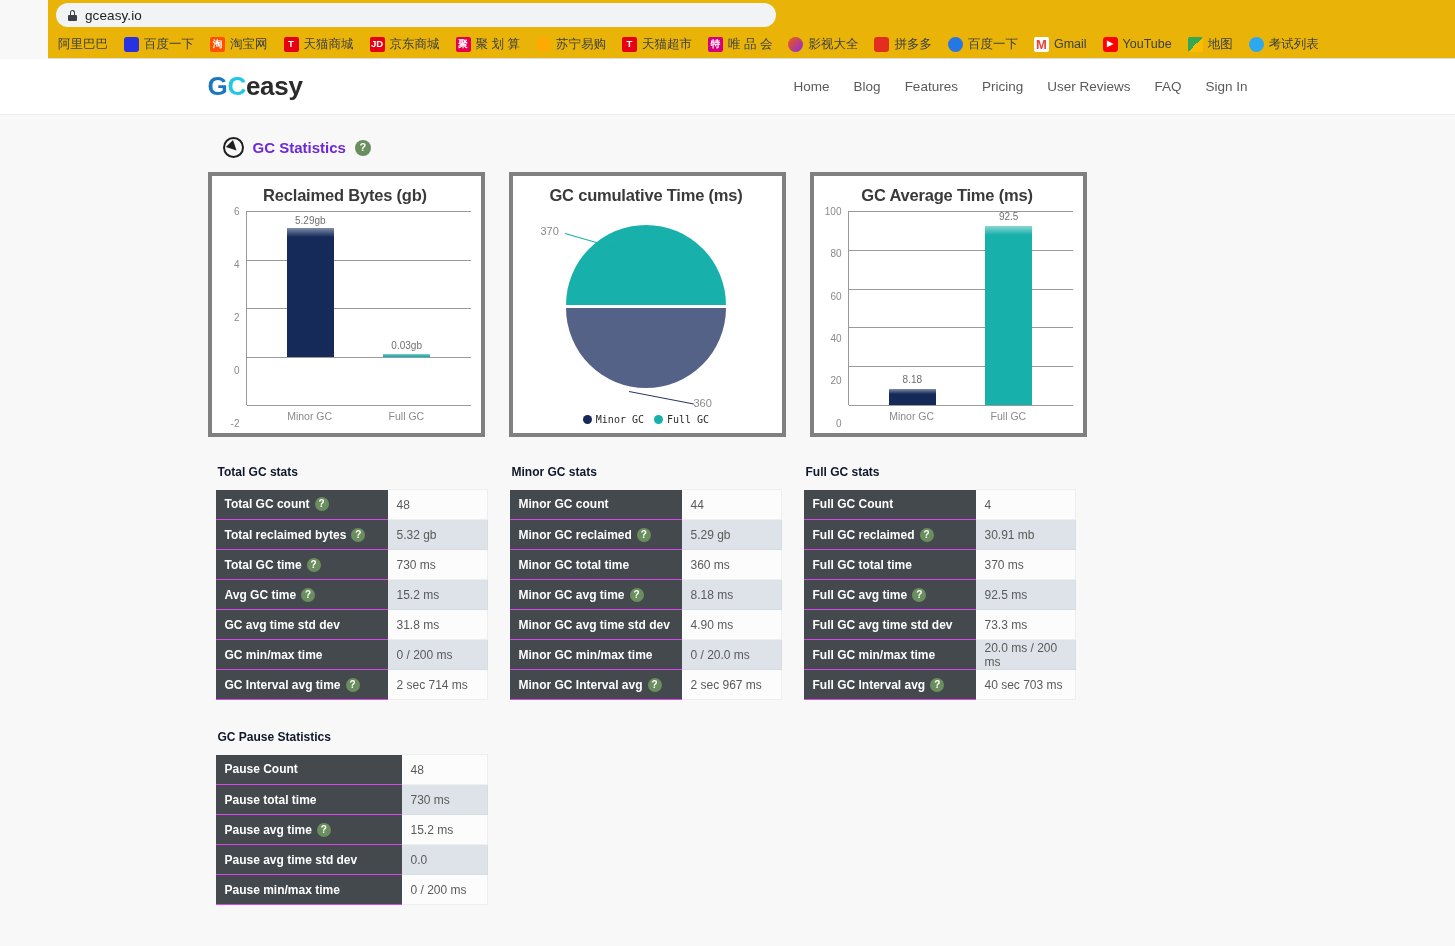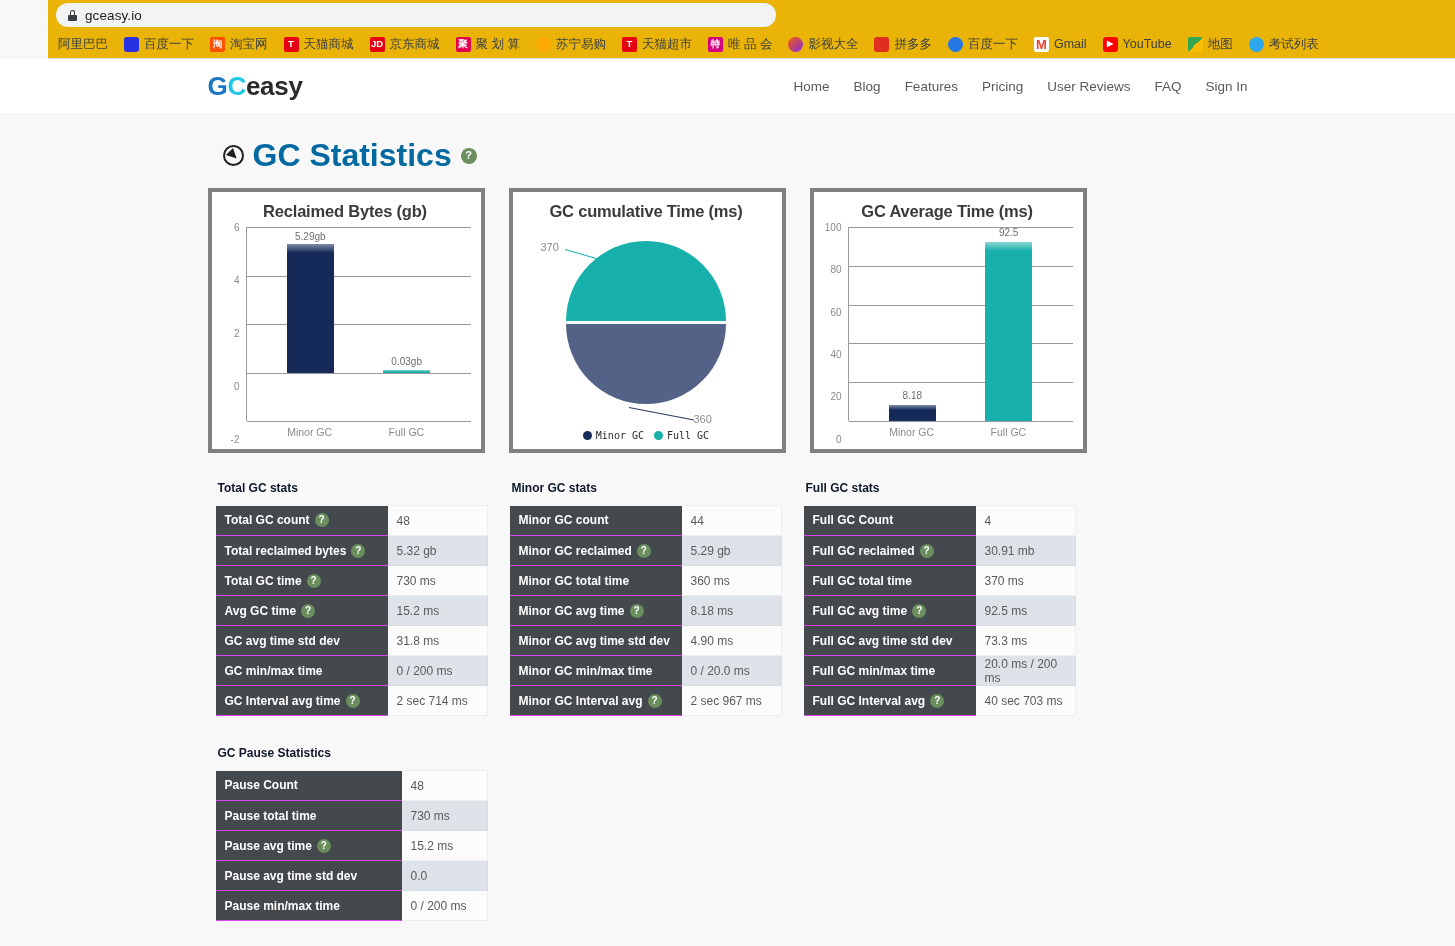--- a/index.html
+++ b/index.html
@@ -60,21 +60,21 @@
   
   #page { width:1040px; margin:0 auto; padding-top:22px; }
 
   .section-title-row { display:flex; align-items:center; gap:9px; margin:0 0 14px 15px; }
   .compass-icon { width:21px; height:21px; border-radius:50%; border:2.5px solid #1f1f1f; position:relative; flex:0 0 auto; }
   .compass-icon::after {
     content:""; position:absolute; top:3px; left:3px; width:0; height:0;
     border-left:5px solid transparent; border-right:5px solid transparent; border-bottom:10px solid #1f1f1f;
     transform:rotate(135deg);
   }
-  .section-title { font-size:32px; font-weight:bold; color:#0369a1; }
+  .section-title { font-size:15px; font-weight:bold; color:#6d28d9; }
   .help {
     width:14px; height:14px; border-radius:50%; background:#6b8e5e; color:#fff;
     font-size:10px; font-weight:bold; display:inline-flex; align-items:center;
     justify-content:center; line-height:1; flex:0 0 auto; vertical-align:middle;
   }
   .help.lg { width:16px; height:16px; font-size:11px; }
 
   
   .charts-row { display:flex; gap:24px; margin-bottom:28px; }
   .chart-card {

